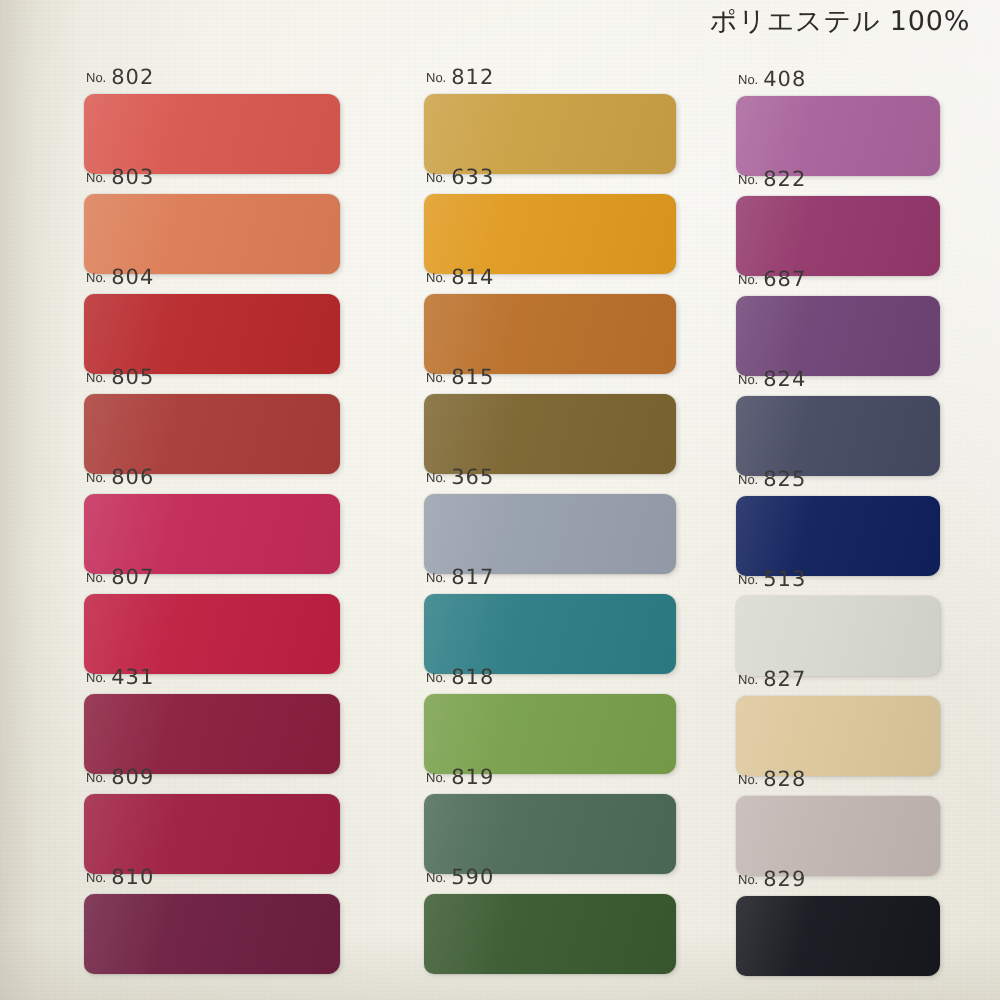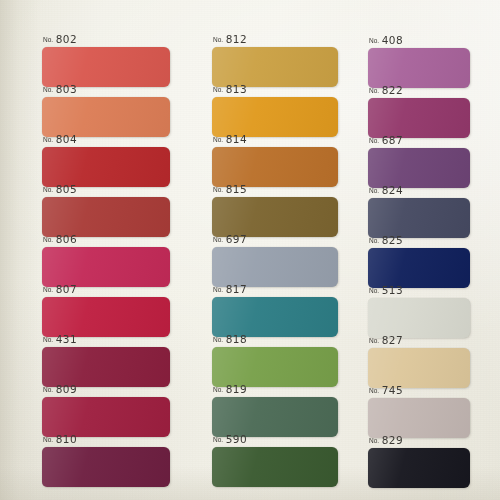--- a/index.html
+++ b/index.html
@@ -72,20 +72,21 @@
 </head>
 <body>
 
 <div id="card">
 
   <div id="grain"></div>
   <div id="edge-left"></div>
   <div id="edge-bottom"></div>
   <div id="sheen"></div>
 
+  <div id="header">ポリエステル 100%</div>
 
   <div class="column" id="col-left">
       <div class="swatch-row row-cropped" style="top: -18px;"></div>
       <div class="swatch-row" style="top: 32px;">
         <div class="swatch-label">
           <span class="lbl-no">No.</span>
           <span class="lbl-num">802</span>
         </div>
         <div class="swatch-chip" title="No. 802" style="background: rgb(217, 88, 79);"></div>
       </div>
@@ -151,42 +152,42 @@
       <div class="swatch-row" style="top: 32px;">
         <div class="swatch-label">
           <span class="lbl-no">No.</span>
           <span class="lbl-num">812</span>
         </div>
         <div class="swatch-chip" title="No. 812" style="background: rgb(203, 161, 68);"></div>
       </div>
       <div class="swatch-row" style="top: 82px;">
         <div class="swatch-label">
           <span class="lbl-no">No.</span>
-          <span class="lbl-num">813</span>
+          <span class="lbl-num">633</span>
         </div>
         <div class="swatch-chip" title="No. 813" style="background: rgb(224, 154, 30);"></div>
       </div>
       <div class="swatch-row" style="top: 132px;">
         <div class="swatch-label">
           <span class="lbl-no">No.</span>
           <span class="lbl-num">814</span>
         </div>
         <div class="swatch-chip" title="No. 814" style="background: rgb(186, 112, 42);"></div>
       </div>
       <div class="swatch-row" style="top: 182px;">
         <div class="swatch-label">
           <span class="lbl-no">No.</span>
           <span class="lbl-num">815</span>
         </div>
         <div class="swatch-chip" title="No. 815" style="background: rgb(124, 101, 48);"></div>
       </div>
       <div class="swatch-row" style="top: 232px;">
         <div class="swatch-label">
           <span class="lbl-no">No.</span>
-          <span class="lbl-num">697</span>
+          <span class="lbl-num">365</span>
         </div>
         <div class="swatch-chip" title="No. 816" style="background: rgb(151, 160, 173);"></div>
       </div>
       <div class="swatch-row" style="top: 282px;">
         <div class="swatch-label">
           <span class="lbl-no">No.</span>
           <span class="lbl-num">817</span>
         </div>
         <div class="swatch-chip" title="No. 817" style="background: rgb(45, 125, 133);"></div>
       </div>
@@ -258,21 +259,21 @@
       <div class="swatch-row" style="top: 333px;">
         <div class="swatch-label">
           <span class="lbl-no">No.</span>
           <span class="lbl-num">827</span>
         </div>
         <div class="swatch-chip" title="No. 827" style="background: rgb(221, 199, 155);"></div>
       </div>
       <div class="swatch-row" style="top: 383px;">
         <div class="swatch-label">
           <span class="lbl-no">No.</span>
-          <span class="lbl-num">745</span>
+          <span class="lbl-num">828</span>
         </div>
         <div class="swatch-chip" title="No. 828" style="background: rgb(194, 182, 178);"></div>
       </div>
       <div class="swatch-row" style="top: 433px;">
         <div class="swatch-label">
           <span class="lbl-no">No.</span>
           <span class="lbl-num">829</span>
         </div>
         <div class="swatch-chip" title="No. 829" style="background: rgb(23, 23, 31);"></div>
       </div>

